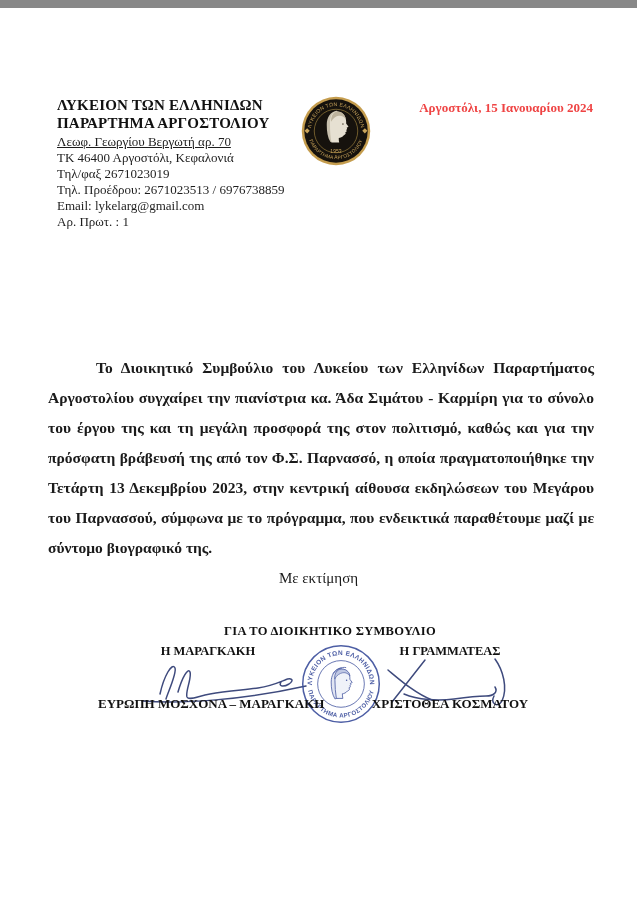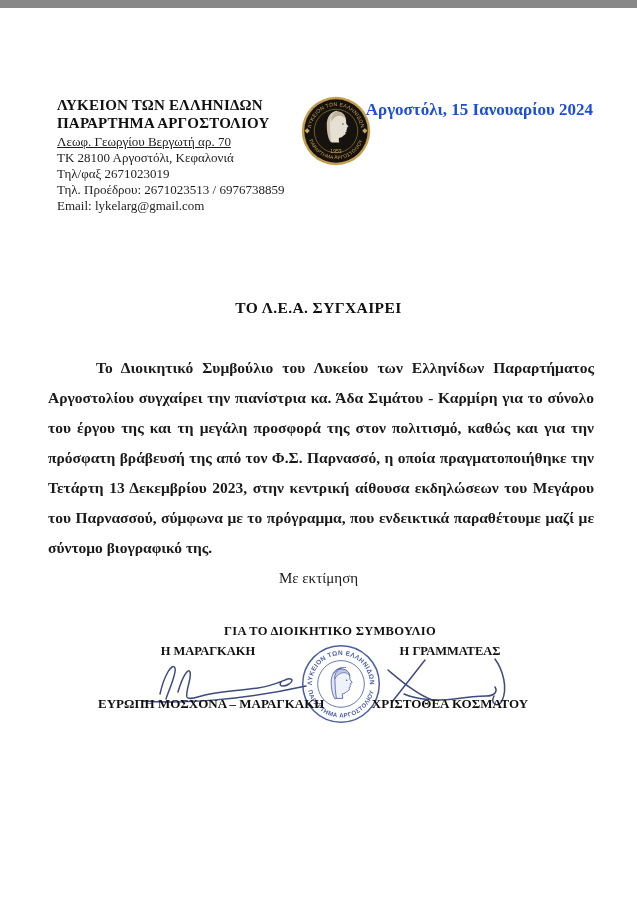--- a/index.html
+++ b/index.html
@@ -13,21 +13,21 @@
     overflow:hidden;
   }
   
   .letterhead{position:absolute;left:57px;top:88px;width:260px;}
   .org-line{font-weight:bold;font-size:15px;line-height:18px;letter-spacing:.2px;color:#111;}
   .lh-detail{font-size:13px;line-height:16px;color:#1d1d1d;}
   .lh-detail.first{margin-top:2px;text-decoration:underline;}
   
   .seal{position:absolute;left:299px;top:86px;width:74px;height:74px;}
   
-  .date-line{position:absolute;right:44px;top:92px;font-weight:bold;font-size:17px;color:#1d4ed8;}
+  .date-line{position:absolute;right:44px;top:92px;font-weight:bold;font-size:13px;color:#ef4444;}
   
   .doc-title{position:absolute;left:0;top:291px;width:100%;text-align:center;
     font-weight:bold;font-size:15.5px;letter-spacing:.4px;color:#111;}
   
   .body-par{position:absolute;left:48px;top:345px;width:546px;
     font-size:15.5px;line-height:30px;text-align:justify;text-indent:48px;color:#1b1b1b;font-weight:bold;}
   
   .closing{position:absolute;left:0;top:562px;width:100%;text-align:center;font-size:15px;color:#1b1b1b;}
   
   .for-board{position:absolute;left:0;top:616px;width:660px;text-align:center;
@@ -45,24 +45,25 @@
 </style>
 </head>
 <body>
 
 <div class="page">
 
   <div class="letterhead">
     <div class="org-line">ΛΥΚΕΙΟΝ ΤΩΝ ΕΛΛΗΝΙΔΩΝ</div>
     <div class="org-line">ΠΑΡΑΡΤΗΜΑ ΑΡΓΟΣΤΟΛΙΟΥ</div>
     <div class="lh-detail first">Λεωφ. Γεωργίου Βεργωτή αρ. 70</div>
-    <div class="lh-detail">ΤΚ 28100 Αργοστόλι, Κεφαλονιά</div>
+    <div class="lh-detail">ΤΚ 46400 Αργοστόλι, Κεφαλονιά</div>
     <div class="lh-detail">Τηλ/φαξ 2671023019</div>
     <div class="lh-detail">Τηλ. Προέδρου: 2671023513 / 6976738859</div>
     <div class="lh-detail">Email: lykelarg@gmail.com</div>
+    <div class="lh-detail">Αρ. Πρωτ. : 1</div>
   </div>
 
   <div class="seal">
     <svg viewBox="0 0 80 80" width="74" height="74">
       <defs>
         <path id="sealTopArc" d="M 13,40 A 27,27 0 0 1 67,40" fill="none"></path>
         <path id="sealBottomArc" d="M 9.5,40 A 30.5,30.5 0 0 0 70.5,40" fill="none"></path>
       </defs>
       <circle cx="40" cy="40" r="37" fill="#c59d4e"></circle>
       <circle cx="40" cy="40" r="34.3" fill="#16120d"></circle>
@@ -81,21 +82,20 @@
         <path d="M15,2 C21,2 25,7 25,13 L25,15 C25.5,16 27,17.5 27.5,18.5 L25.5,19.5 C26.5,20.5 26,21.5 25,21.8 C26,22.8 25.5,24 24,24.2 C25,25.5 24.5,27 22.5,27.5 C21,29.5 18.5,30.5 17,30.5 C17,32 17,33.5 17.5,35.5 L9,35.5 C8,29 7.5,23 7.5,16 C7.5,7 10,2 15,2 Z" fill="#e6e0d2"></path>
         <path d="M15,2 C10,3 8.5,8 8.8,13 C11,9 14,7 17,6.5 C20,6 23,7.5 24.5,10 C24,5.5 20,1.5 15,2 Z" fill="#bdb39d"></path>
         <circle cx="21.5" cy="15.5" r="0.9" fill="#5d5547"></circle>
       </g>
       <text x="40" y="63.5" text-anchor="middle" font-family="Liberation Sans, sans-serif" font-size="5.5" fill="#c9a45a">1953</text>
     </svg>
   </div>
 
   <div class="date-line">Αργοστόλι, 15 Ιανουαρίου 2024</div>
 
-  <div class="doc-title">ΤΟ Λ.Ε.Α. ΣΥΓΧΑΙΡΕΙ</div>
 
   <div class="body-par">Το Διοικητικό Συμβούλιο του Λυκείου των Ελληνίδων Παραρτήματος Αργοστολίου συγχαίρει την πιανίστρια κα. Άδα Σιμάτου - Καρμίρη για το σύνολο του έργου της και τη μεγάλη προσφορά της στον πολιτισμό, καθώς και για την πρόσφατη βράβευσή της από τον Φ.Σ. Παρνασσό, η οποία πραγματοποιήθηκε την Τετάρτη 13 Δεκεμβρίου 2023, στην κεντρική αίθουσα εκδηλώσεων του Μεγάρου του Παρνασσού, σύμφωνα με το πρόγραμμα, που ενδεικτικά παραθέτουμε μαζί με σύντομο βιογραφικό της.</div>
 
   <div class="closing">Με εκτίμηση</div>
 
   <div class="for-board">ΓΙΑ ΤΟ ΔΙΟΙΚΗΤΙΚΟ ΣΥΜΒΟΥΛΙΟ</div>
   <div class="sig-title president">Η ΜΑΡΑΓΚΑΚΗ</div>
   <div class="sig-title secretary">Η ΓΡΑΜΜΑΤΕΑΣ</div>
 
   <svg class="sig-ink president" width="185" height="50" viewBox="0 0 185 50">

